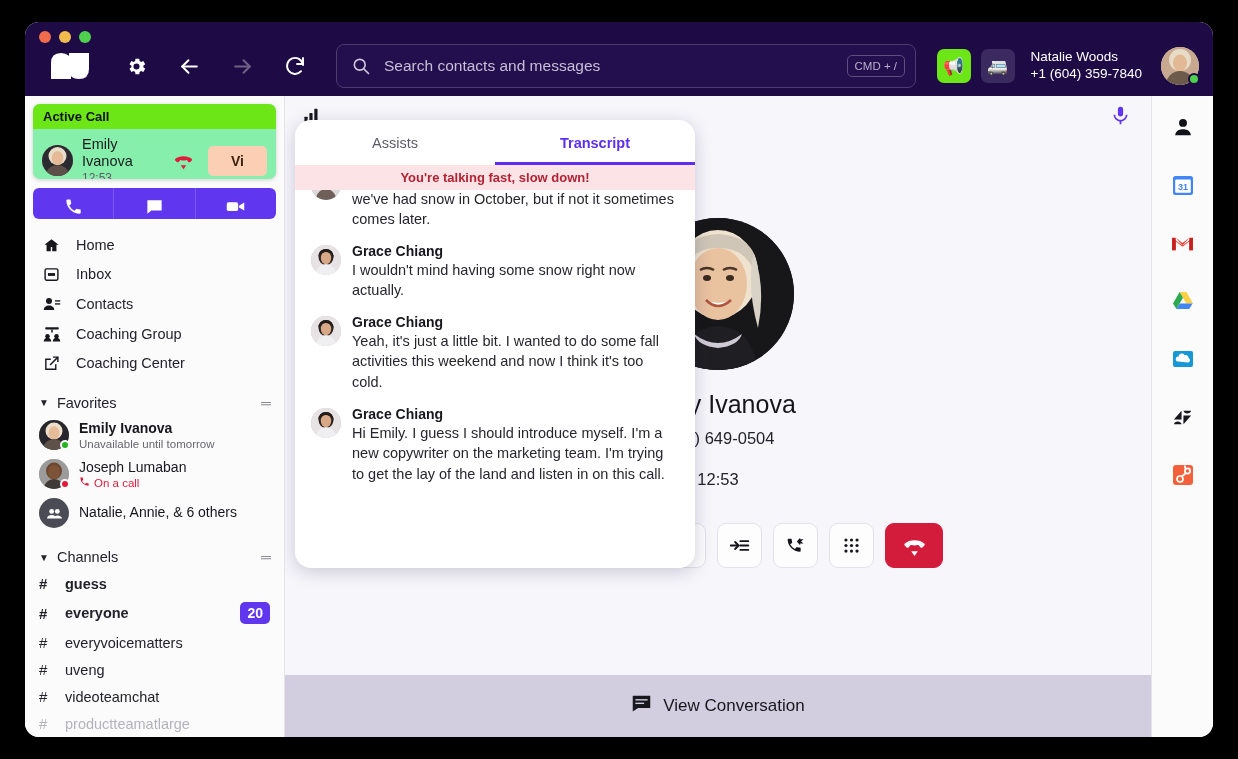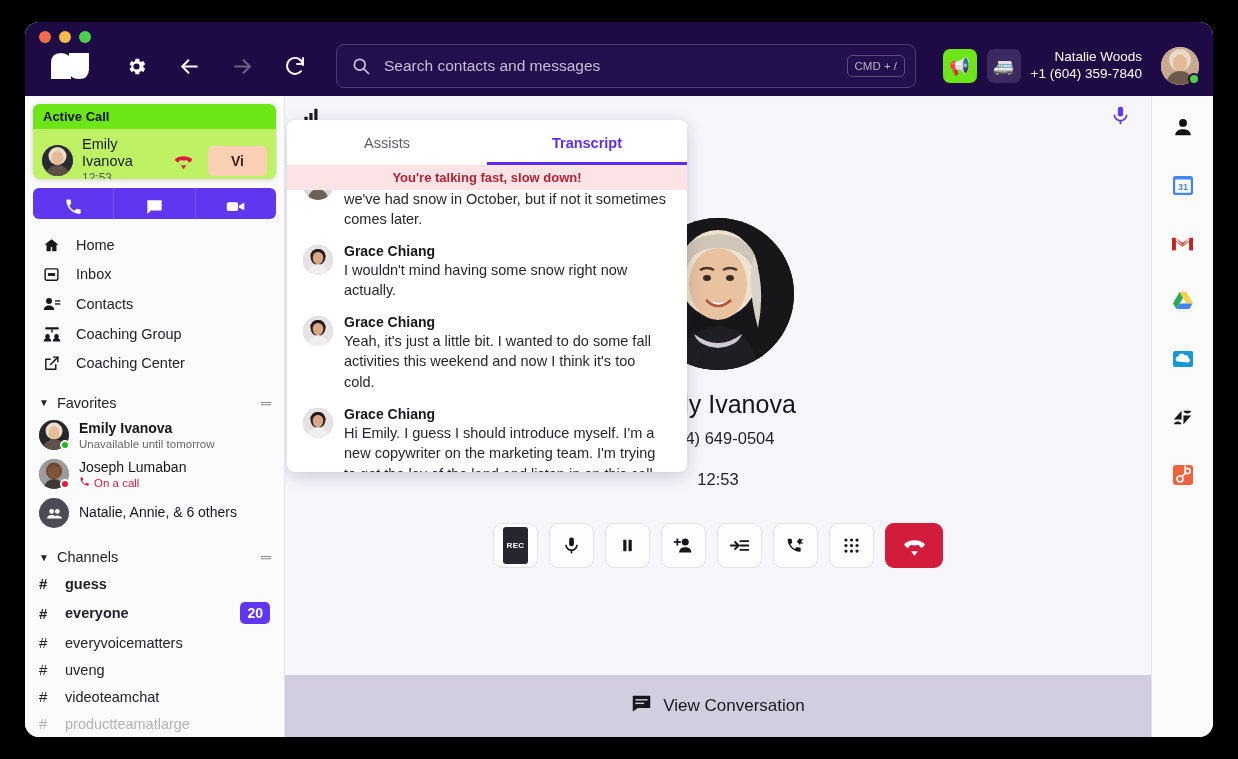--- a/index.html
+++ b/index.html
@@ -92,22 +92,23 @@
   }
   .sq-btn {
     width: 34px; height: 34px;
     border-radius: 7px;
     display: flex; align-items: center; justify-content: center;
     font-size: 17px;
   }
   .sq-btn.megaphone { background: #6ce616; }
   .sq-btn.van { background: #3b2a60; }
   .user-block {
-    text-align: right;
+    text-align: left;
     color: #fff;
+    margin-left: 6px;
     line-height: 1.25;
   }
   .user-name { font-size: 13.5px; }
   .user-phone { font-size: 13.5px; }
   .avatar-wrap { position: relative; margin-left: 9px; }
   .avatar {
     width: 38px; height: 38px; border-radius: 50%;
     overflow: hidden;
     background: #d7c9bb;
   }
@@ -129,21 +130,21 @@
     display: flex; flex-direction: column;
     flex-shrink: 0;
     overflow: hidden;
     padding-top: 6px;
   }
   .active-call-card {
     margin: 2px 8px 0 8px;
     border-radius: 7px;
     overflow: hidden;
     box-shadow: 0 1px 4px rgba(0,0,0,.18);
-    background: #bef264;
+    background: #86efac;
   }
   .ac-header {
     background: #6ce616;
     color: #11121a;
     font-size: 13px; font-weight: bold;
     padding: 5px 10px;
   }
   .ac-body { display: flex; align-items: center; padding: 7px 9px; gap: 9px; }
   .ac-avatar { width: 31px; height: 31px; border-radius: 50%; overflow: hidden; flex-shrink: 0; background:#cdbdb0; }
   .ac-info { flex: 1; line-height: 1.2; min-width: 0; }
@@ -314,25 +315,25 @@
     display: flex; align-items: center; justify-content: center;
     gap: 11px;
     font-size: 17px;
     color: #17171d;
     flex-shrink: 0;
   }
 
   
   .transcript-panel {
     position: absolute;
-    left: 2px; top: 24px;
+    left: 10px; top: 24px;
     width: 400px;
-    height: 352px;
+    height: 448px;
     background: #fff;
-    border-radius: 8px;
+    border-radius: 16px;
     box-shadow: 0 4px 18px rgba(25,15,60,.20);
     display: flex; flex-direction: column;
     overflow: hidden;
   }
   .tp-tabs { display: flex; flex-shrink: 0; }
   .tp-tab {
     flex: 1;
     text-align: center;
     padding: 15px 0 11px 0;
     font-size: 14.5px;

